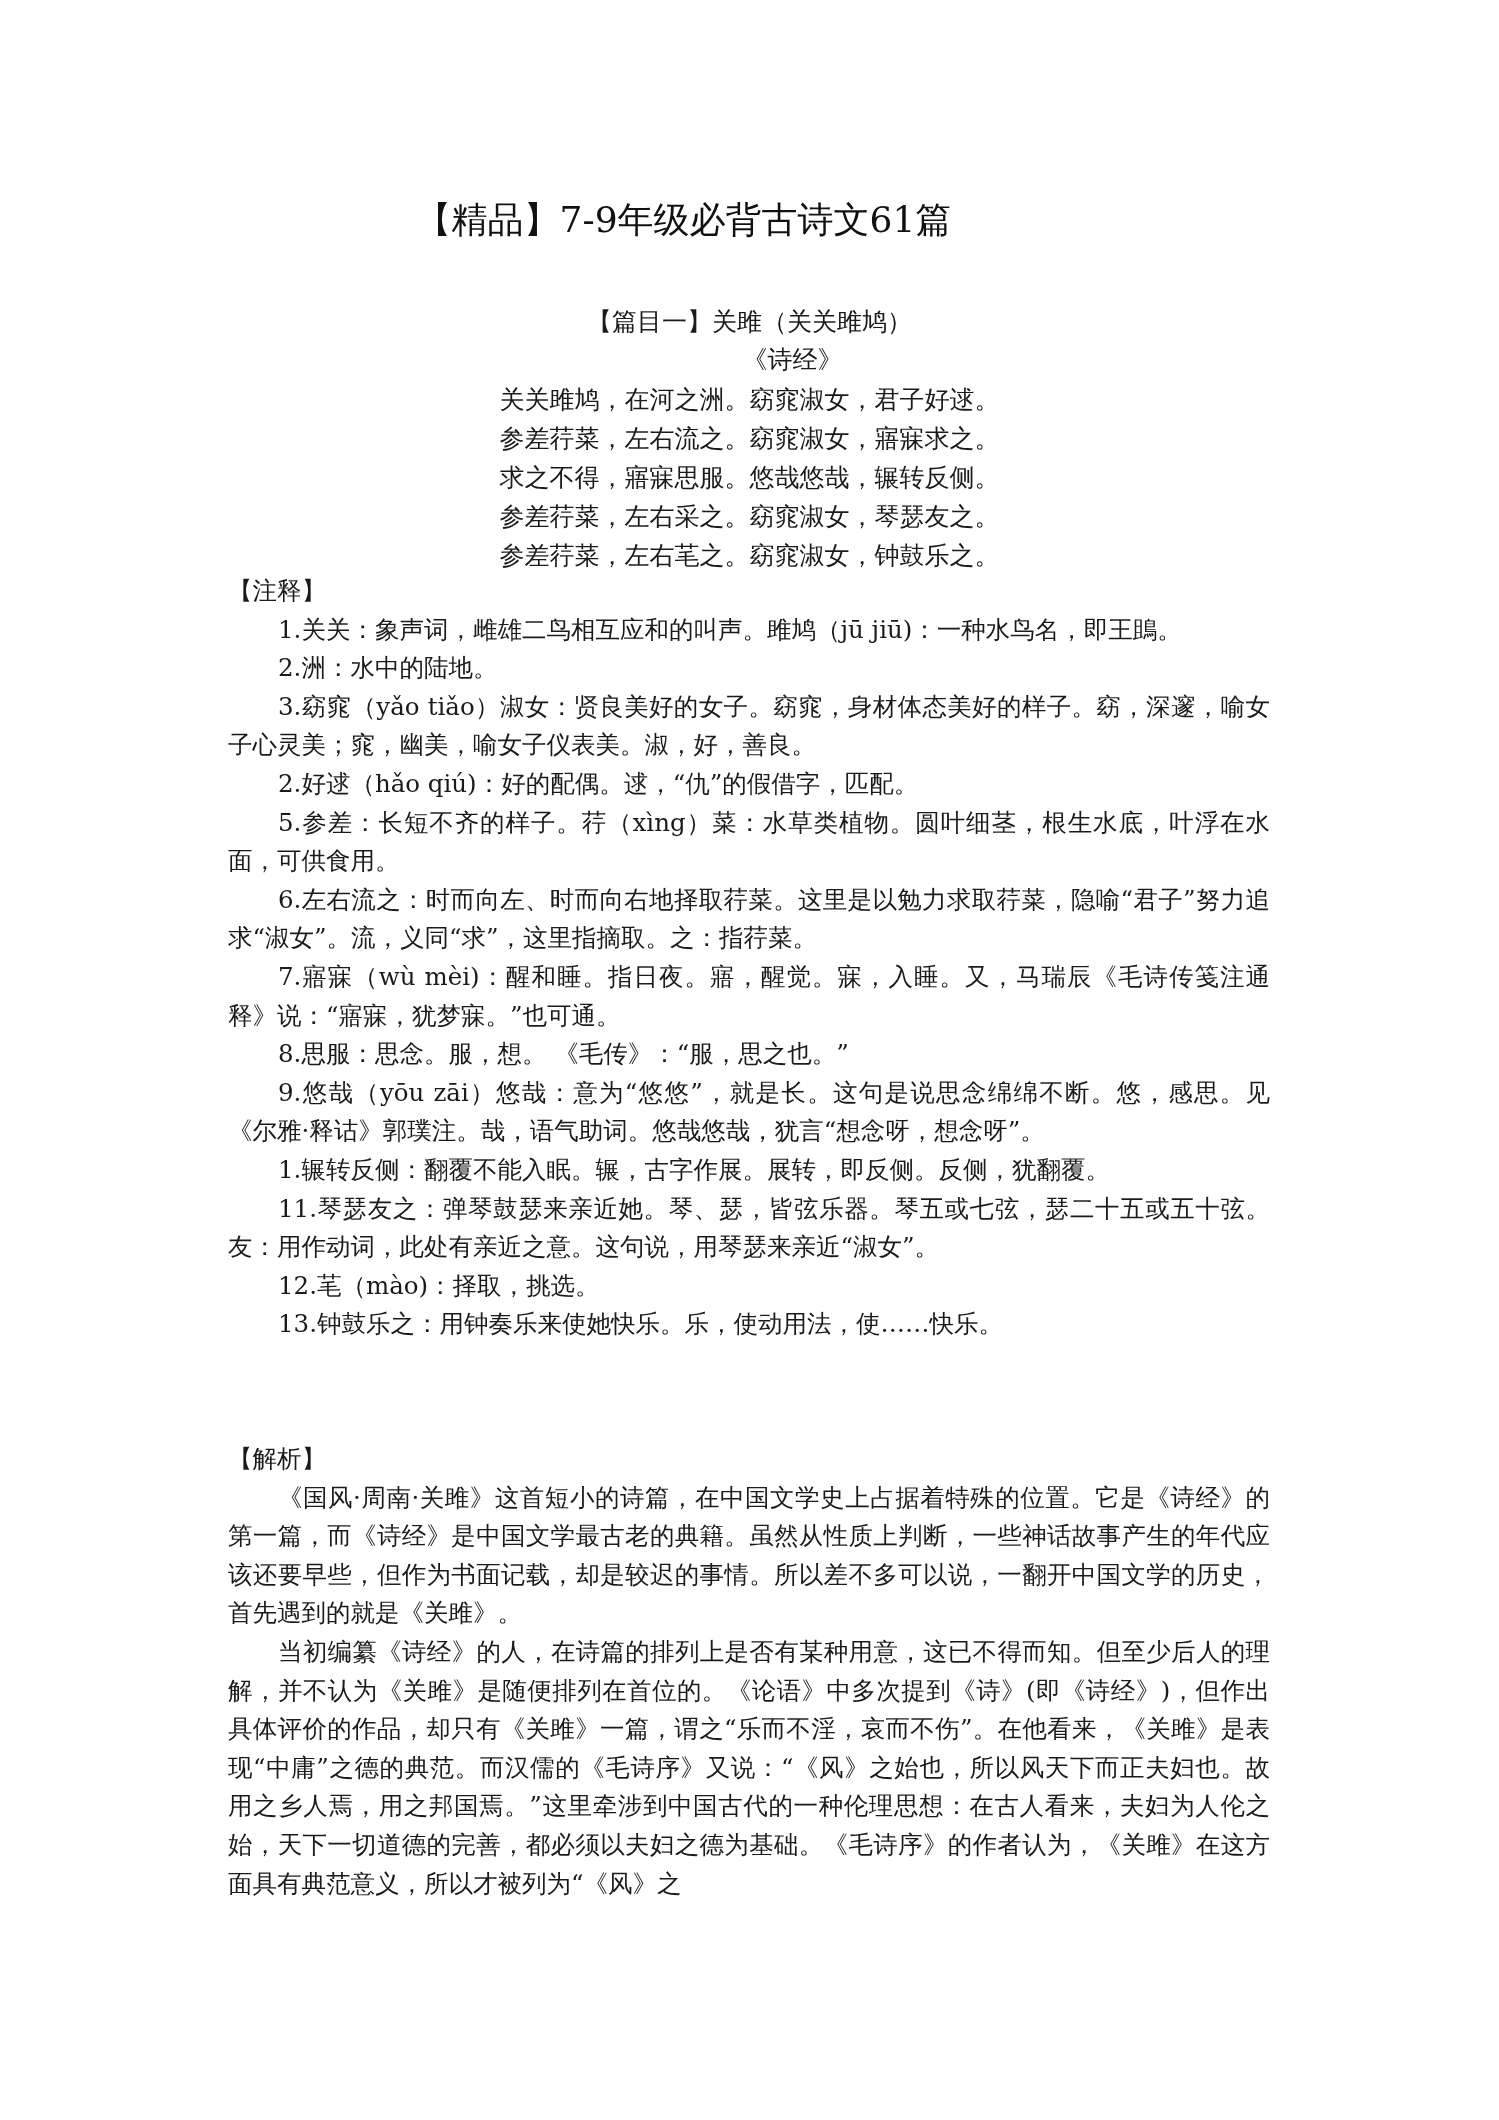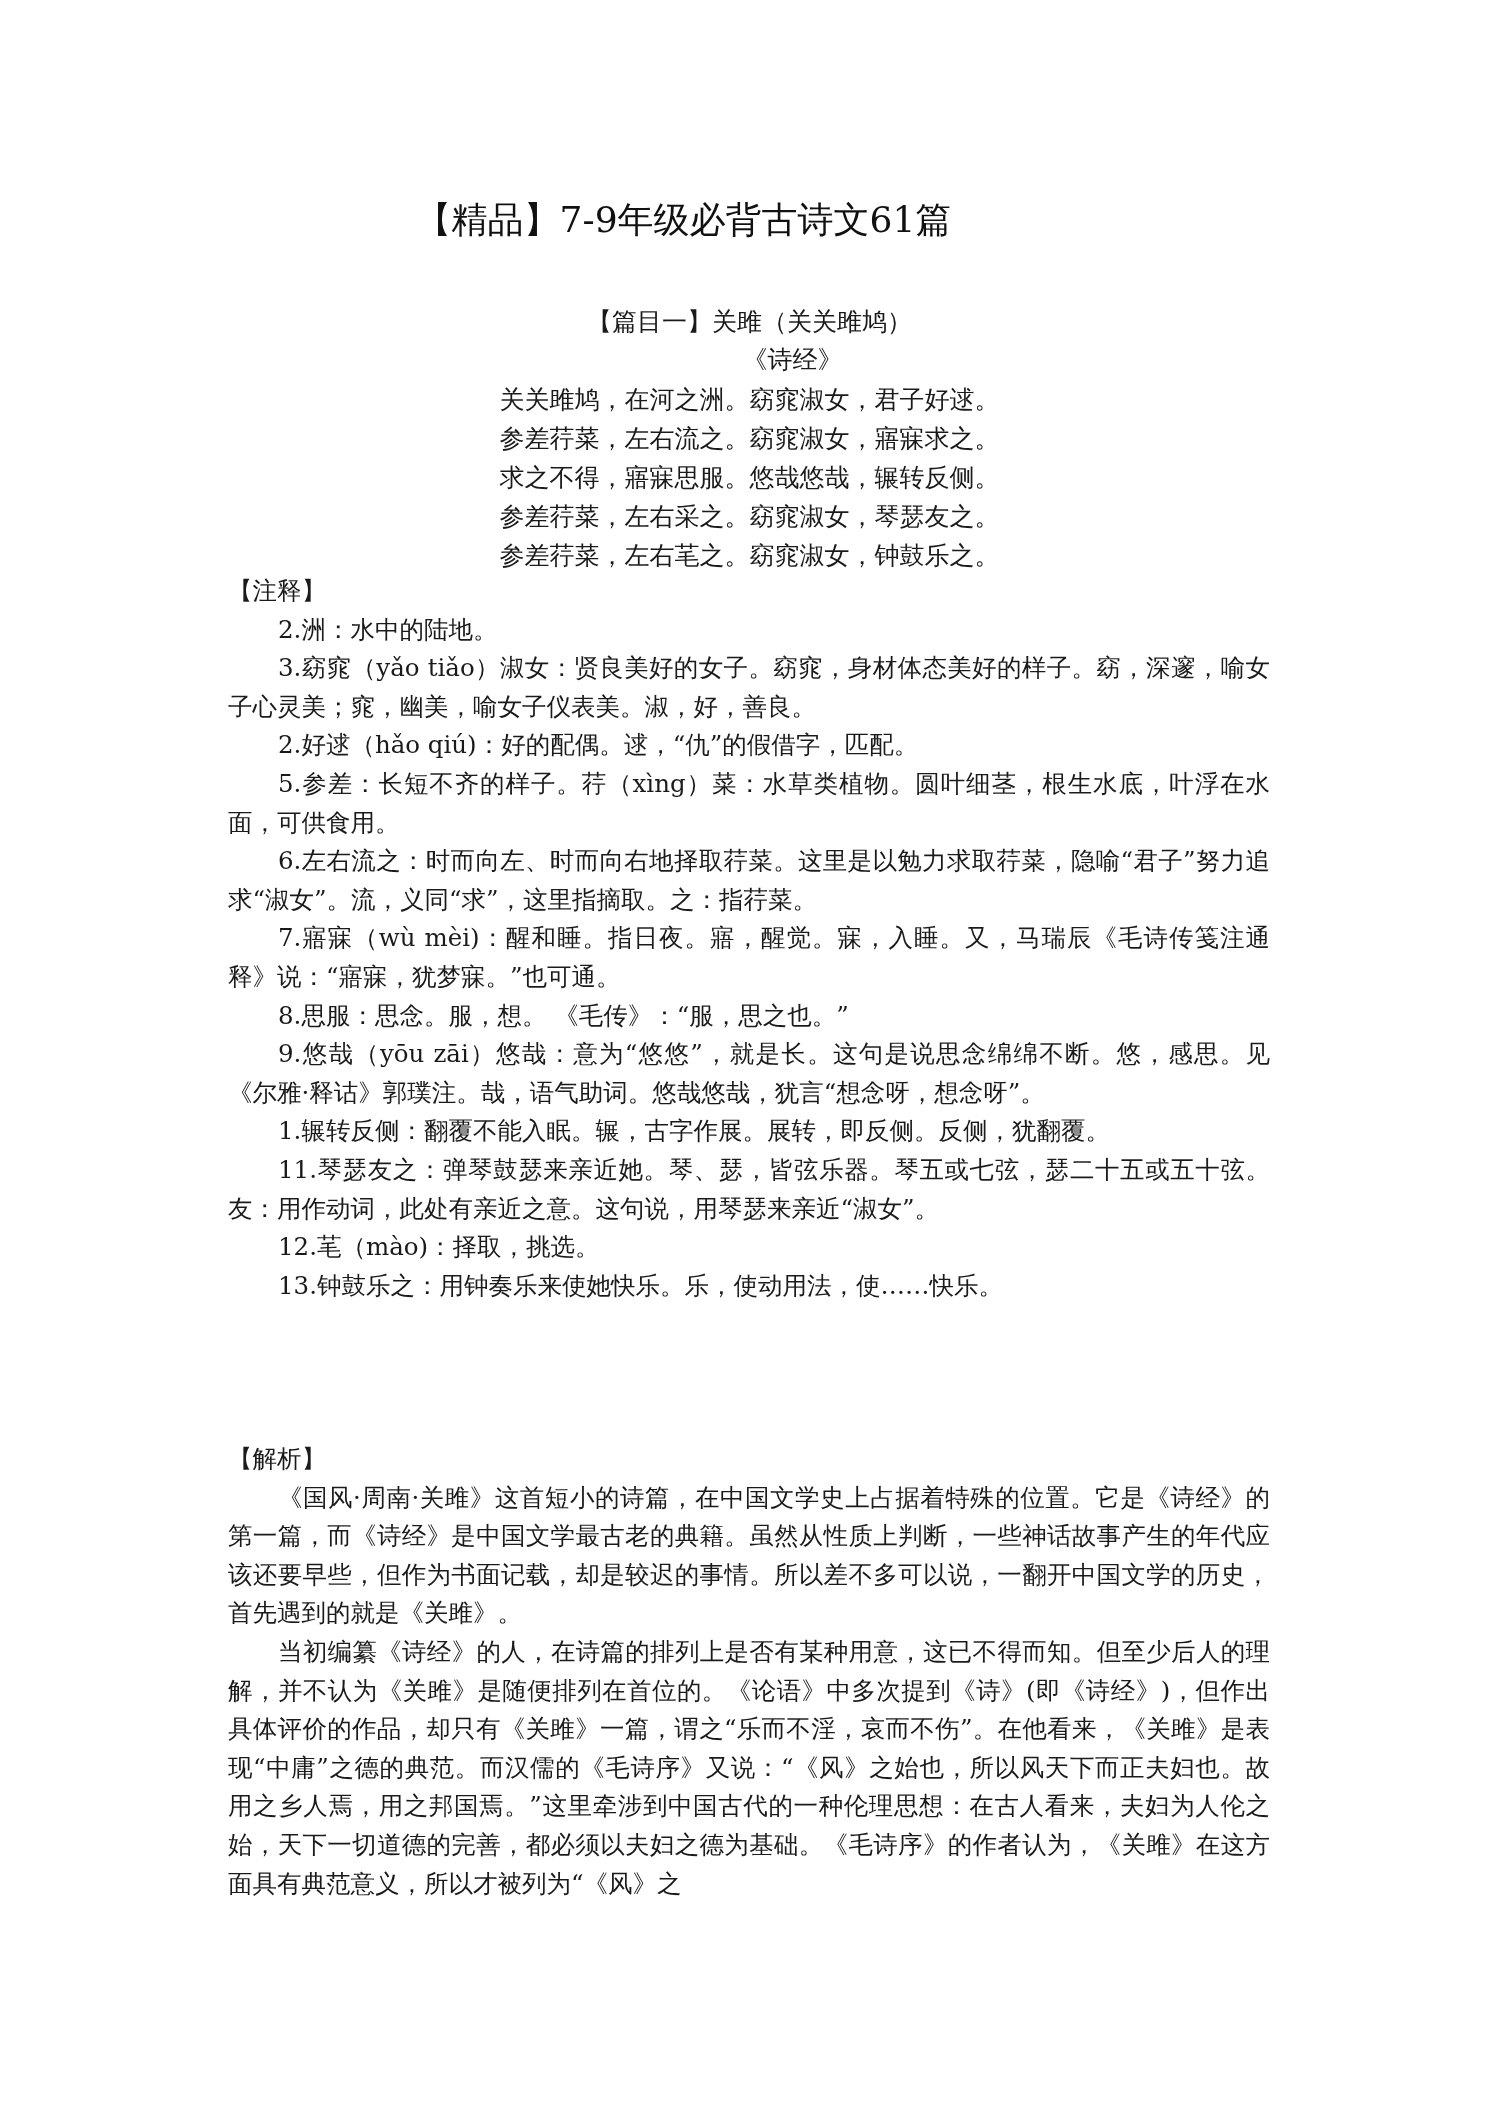--- a/index.html
+++ b/index.html
@@ -30,20 +30,21 @@
   <div class="poem">
     <span class="poem-line">关关雎鸠，在河之洲。窈窕淑女，君子好逑。</span>
     <span class="poem-line">参差荇菜，左右流之。窈窕淑女，寤寐求之。</span>
     <span class="poem-line">求之不得，寤寐思服。悠哉悠哉，辗转反侧。</span>
     <span class="poem-line">参差荇菜，左右采之。窈窕淑女，琴瑟友之。</span>
     <span class="poem-line">参差荇菜，左右芼之。窈窕淑女，钟鼓乐之。</span>
   </div>
 
   <div class="body-text" style="top:572px;">
     <span class="heading">【注释】</span>
+    <span class="para">1.关关：象声词，雌雄二鸟相互应和的叫声。雎鸠（jū  jiū)：一种水鸟名，即王鴡。</span>
     <span class="para">2.洲：水中的陆地。</span>
     <span class="para">3.窈窕（yǎo tiǎo）淑女：贤良美好的女子。窈窕，身材体态美好的样子。窈，深邃，喻女子心灵美；窕，幽美，喻女子仪表美。淑，好，善良。</span>
     <span class="para">2.好逑（hǎo qiú)：好的配偶。逑，“仇”的假借字，匹配。</span>
     <span class="para">5.参差：长短不齐的样子。荇（xìng）菜：水草类植物。圆叶细茎，根生水底，叶浮在水面，可供食用。</span>
     <span class="para">6.左右流之：时而向左、时而向右地择取荇菜。这里是以勉力求取荇菜，隐喻“君子”努力追求“淑女”。流，义同“求”，这里指摘取。之：指荇菜。</span>
     <span class="para">7.寤寐（wù mèi)：醒和睡。指日夜。寤，醒觉。寐，入睡。又，马瑞辰《毛诗传笺注通释》说：“寤寐，犹梦寐。”也可通。</span>
     <span class="para">8.思服：思念。服，想。 《毛传》：“服，思之也。”</span>
     <span class="para">9.悠哉（yōu zāi）悠哉：意为“悠悠”，就是长。这句是说思念绵绵不断。悠，感思。见《尔雅·释诂》郭璞注。哉，语气助词。悠哉悠哉，犹言“想念呀，想念呀”。</span>
     <span class="para">1.辗转反侧：翻覆不能入眠。辗，古字作展。展转，即反侧。反侧，犹翻覆。</span>
     <span class="para">11.琴瑟友之：弹琴鼓瑟来亲近她。琴、瑟，皆弦乐器。琴五或七弦，瑟二十五或五十弦。友：用作动词，此处有亲近之意。这句说，用琴瑟来亲近“淑女”。</span>

